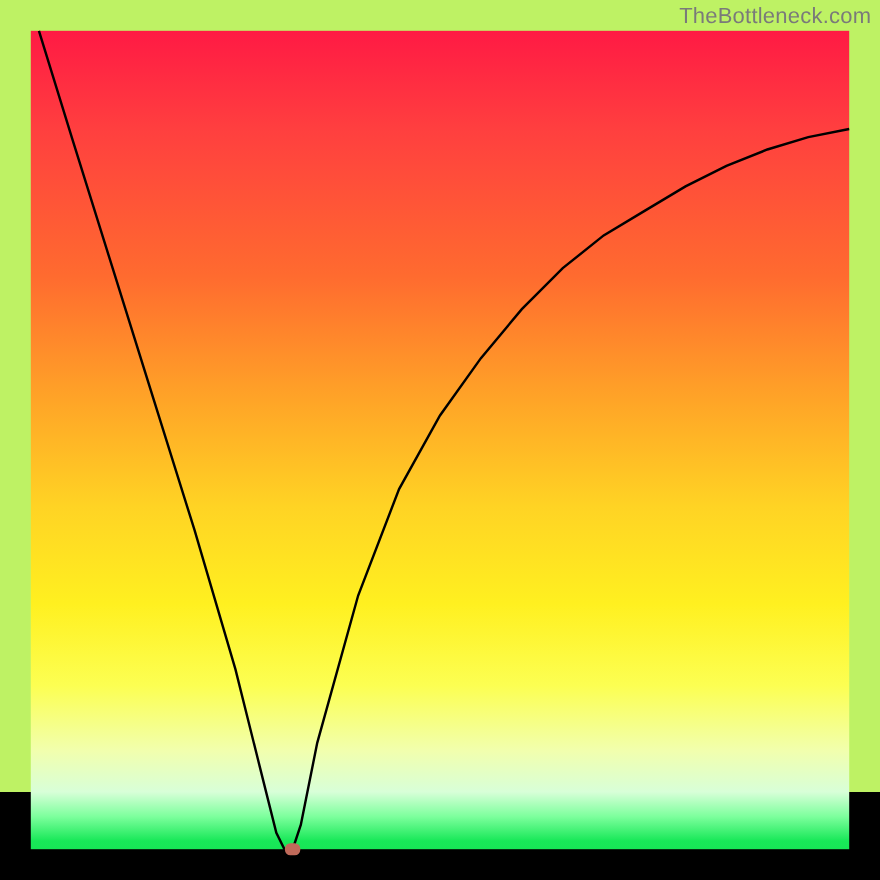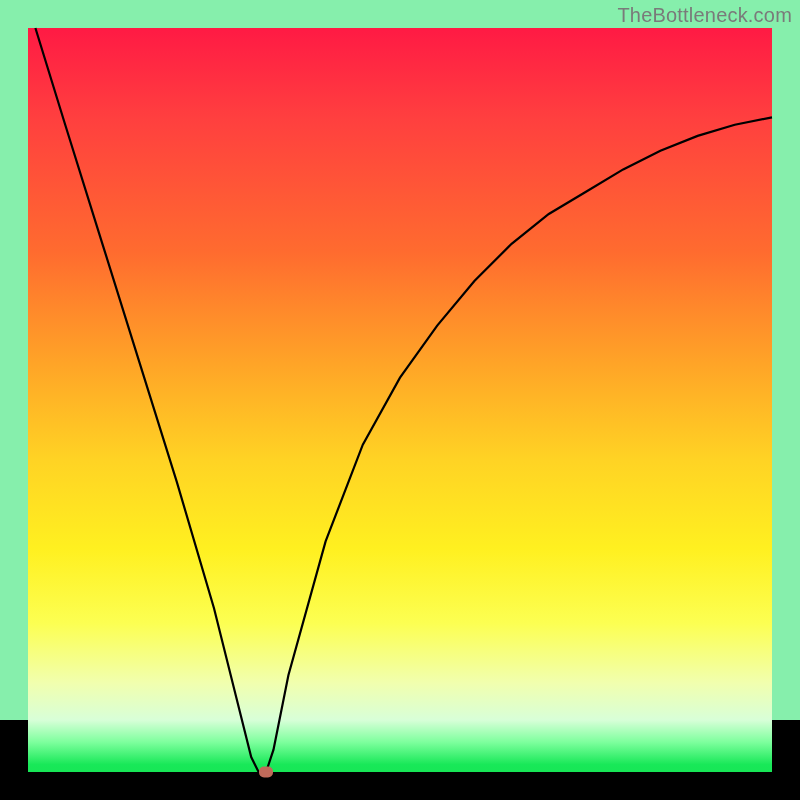--- a/index.html
+++ b/index.html
@@ -9,21 +9,21 @@
     height: 800px;
     background: #000;
     overflow: hidden;
   }
   .frame {
     position: absolute;
     left: 0;
     top: 0;
     width: 800px;
     height: 720px;
-    background: #86efac;
+    background: #bef264;
   }
   .plot {
     position: absolute;
     left: 28px;
     top: 28px;
     width: 744px;
     height: 744px;
     background: linear-gradient(to bottom,
       #ff1a44 0%,
       #ff3f3f 12%,

